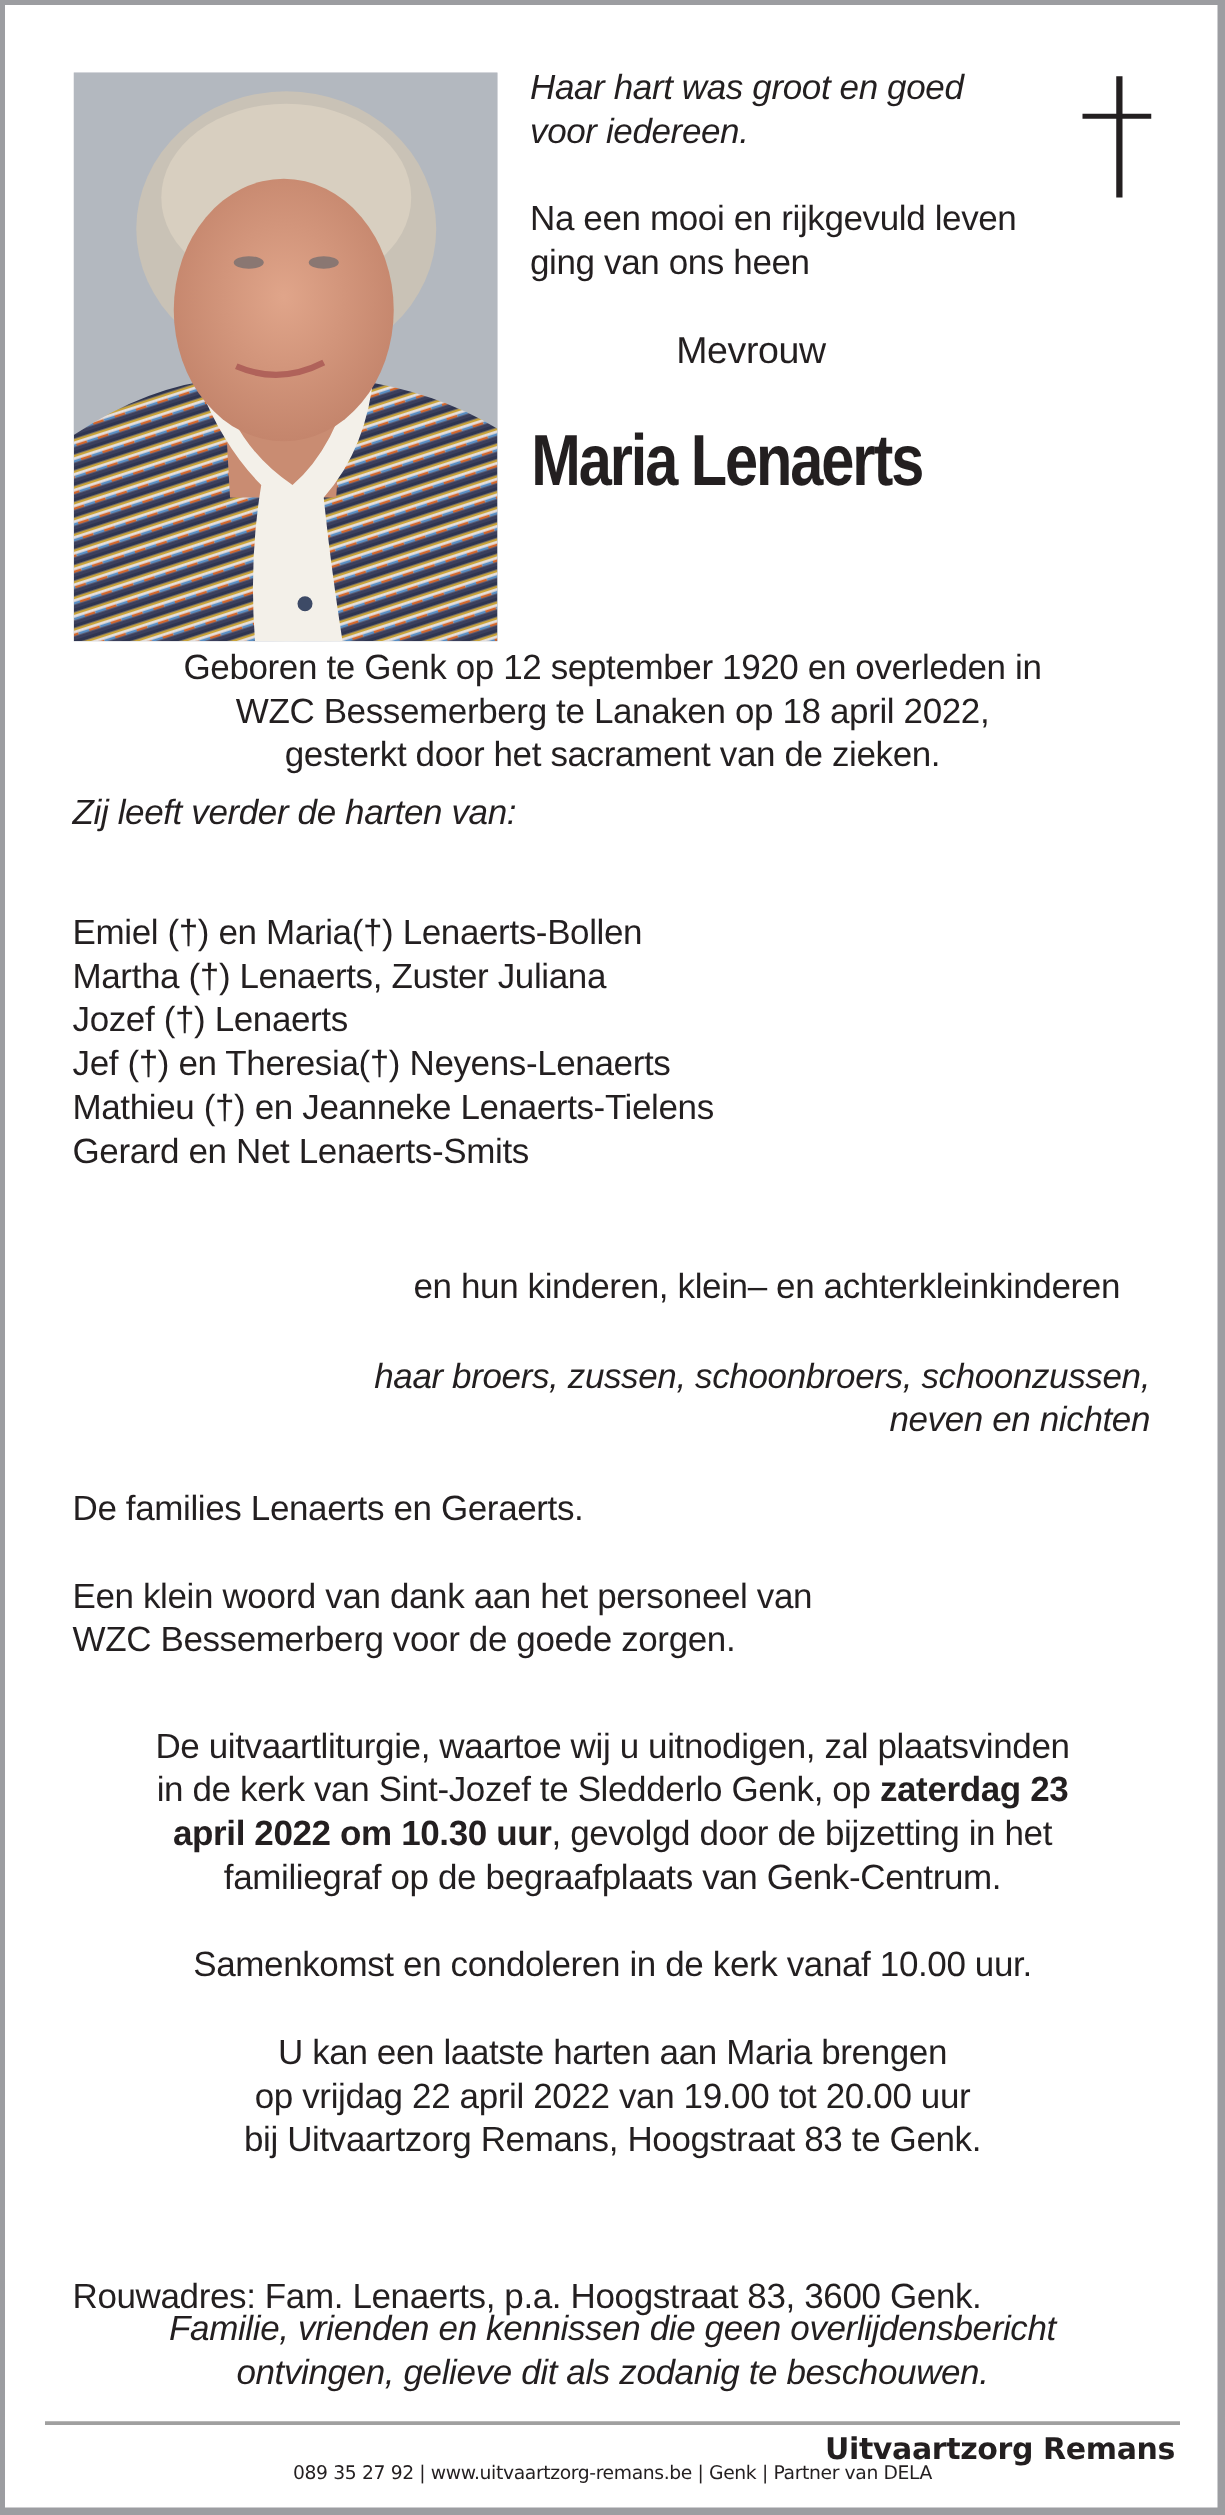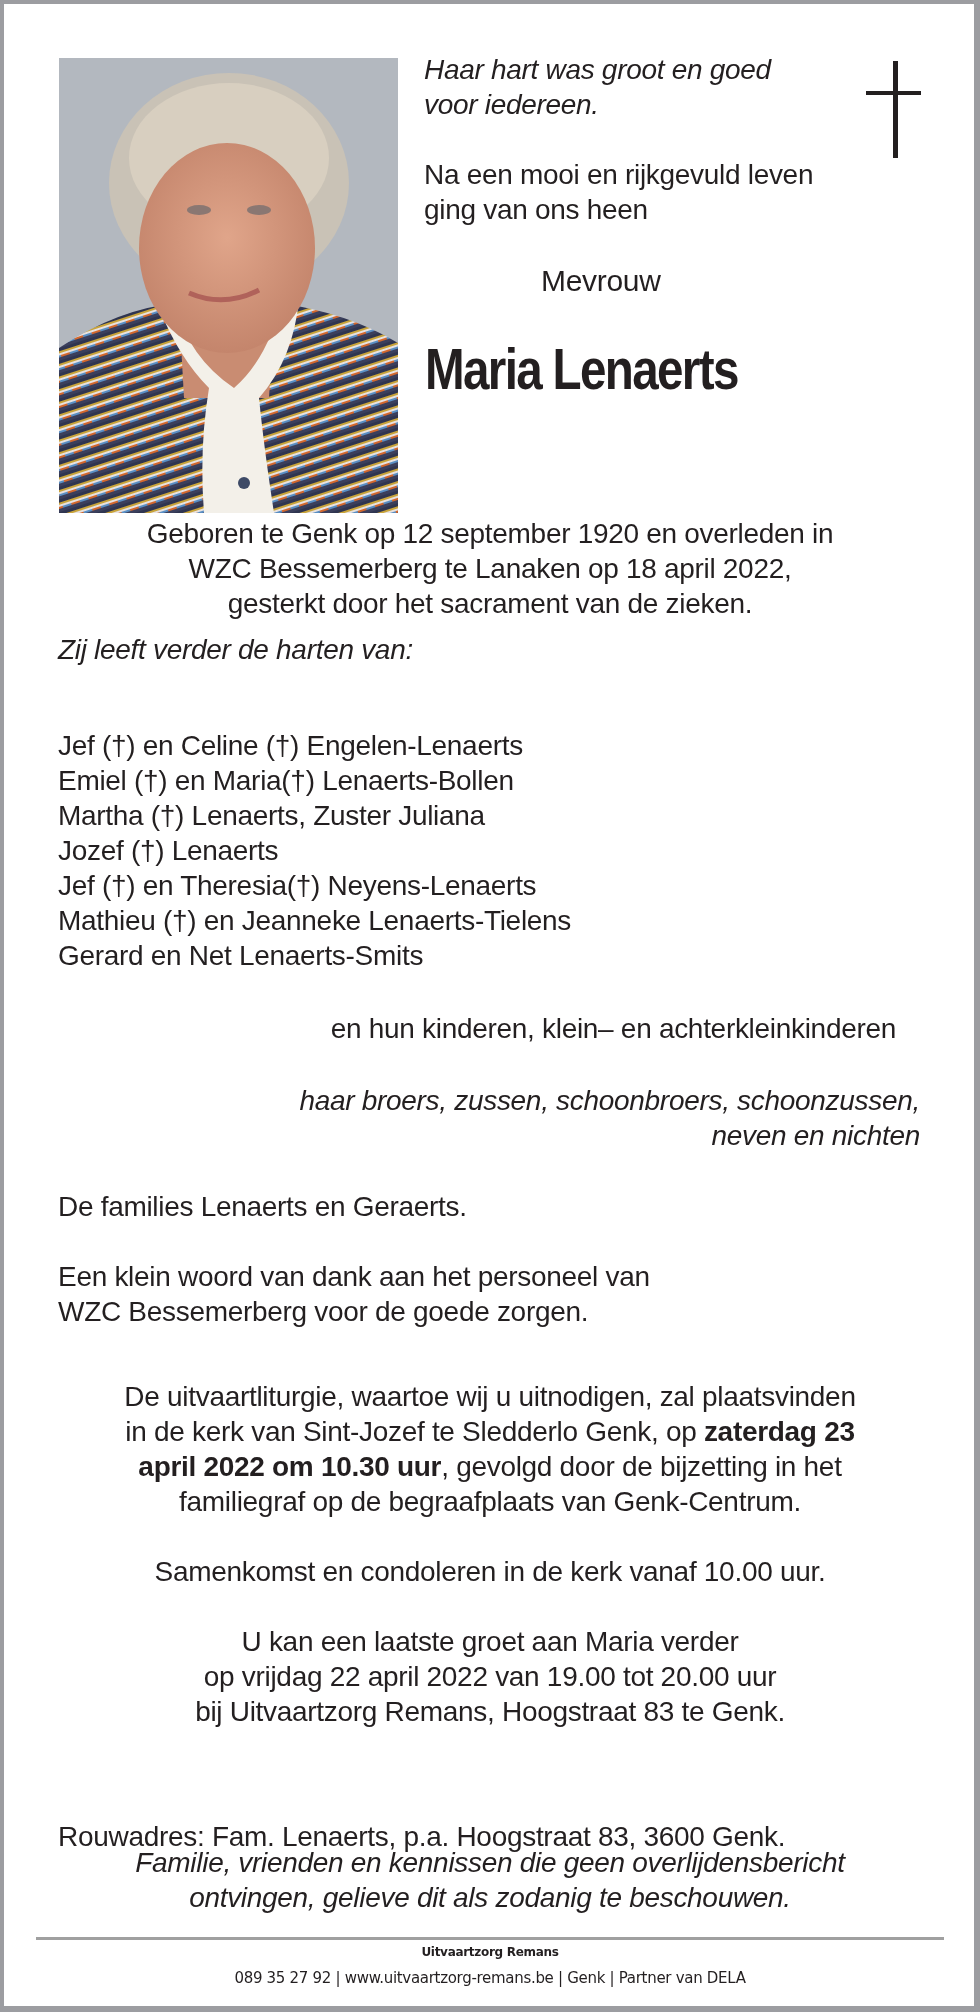--- a/index.html
+++ b/index.html
@@ -14,21 +14,21 @@
     .photo svg { display: block; }
     .t { font-size: 28px; line-height: 35px; letter-spacing: -0.3px; white-space: nowrap; }
     .it { font-style: italic; }
     .ctr { text-align: center; }
     .rt { text-align: right; }
     .name { font-family: "Liberation Sans", sans-serif; font-weight: bold; font-size: 58px;
             letter-spacing: -2px; transform: scaleX(0.82); transform-origin: left top; white-space: nowrap; }
     .cross-v { left: 893px; top: 61px; width: 5px; height: 97px; background: #231f20; }
     .cross-h { left: 866px; top: 91px; width: 55px; height: 4px; background: #231f20; }
     .divider { left: 36px; top: 1937px; width: 908px; height: 3px; background: #a0a0a0; }
-    .foot-title { font-family: "DejaVu Sans", sans-serif; font-weight: bold; font-size: 12px; letter-spacing: -0.3px; }
+    .foot-title { font-family: "DejaVu Sans", sans-serif; font-weight: bold; font-size: 24px; letter-spacing: -0.3px; text-align: right; }
     .foot-sub { font-family: "DejaVu Sans", sans-serif; font-size: 15px; letter-spacing: -0.3px; }
     b { font-weight: bold; }
   </style>
 </head>
 <body>
 
 <div class="frame"></div>
 
 <div class="abs photo" title="portrait of Maria Lenaerts">
   <svg width="339" height="455" viewBox="0 0 339 455" xmlns="http://www.w3.org/2000/svg">
@@ -79,21 +79,20 @@
 <div class="abs t" style="left:541px; top:263px; font-size:30px;">Mevrouw</div>
 <div class="abs name" style="left:425px; top:335px;">Maria Lenaerts</div>
 
 <div class="abs t ctr" style="left:40px; width:900px; top:516px;">Geboren te Genk op 12 september 1920 en overleden in</div>
 <div class="abs t ctr" style="left:40px; width:900px; top:551px;">WZC Bessemerberg te Lanaken op 18 april 2022,</div>
 <div class="abs t ctr" style="left:40px; width:900px; top:586px;">gesterkt door het sacrament van de zieken.</div>
 
 <div class="abs t it" style="left:58px; top:632px;text-align:right;">Zij leeft verder de harten van:</div>
 
 <div class="abs" style="left:58px; top:728px;">
-  <div class="t">Jef (†) en Celine (†) Engelen-Lenaerts</div>
   <div class="t">Emiel (†) en Maria(†)  Lenaerts-Bollen</div>
   <div class="t">Martha (†) Lenaerts, Zuster Juliana</div>
   <div class="t">Jozef (†) Lenaerts</div>
   <div class="t">Jef (†) en Theresia(†) Neyens-Lenaerts</div>
   <div class="t">Mathieu (†)  en Jeanneke Lenaerts-Tielens</div>
   <div class="t">Gerard en Net Lenaerts-Smits</div>
 </div>
 <div class="abs t rt" style="left:40px; width:856px; top:1011px;">en hun kinderen, klein– en achterkleinkinderen</div>
 
 <div class="abs t it rt" style="left:40px; width:880px; top:1083px;">haar broers, zussen, schoonbroers, schoonzussen,</div>
@@ -104,21 +103,21 @@
 <div class="abs t" style="left:58px; top:1259px;">Een klein woord van dank aan het personeel van</div>
 <div class="abs t" style="left:58px; top:1294px;">WZC Bessemerberg voor de goede zorgen.</div>
 
 <div class="abs t ctr" style="left:40px; width:900px; top:1379px;">De uitvaartliturgie, waartoe wij u uitnodigen, zal plaatsvinden</div>
 <div class="abs t ctr" style="left:40px; width:900px; top:1414px;"><span>in de kerk van Sint-Jozef te Sledderlo Genk, op </span><b>zaterdag 23</b></div>
 <div class="abs t ctr" style="left:40px; width:900px; top:1449px;"><b>april 2022 om 10.30 uur</b><span>, gevolgd door de bijzetting in het</span></div>
 <div class="abs t ctr" style="left:40px; width:900px; top:1484px;">familiegraf op de begraafplaats van Genk-Centrum.</div>
 
 <div class="abs t ctr" style="left:40px; width:900px; top:1554px;">Samenkomst en condoleren in de kerk vanaf 10.00 uur.</div>
 
-<div class="abs t ctr" style="left:40px; width:900px; top:1624px;">U kan een laatste groet aan Maria verder</div>
+<div class="abs t ctr" style="left:40px; width:900px; top:1624px;">U kan een laatste harten aan Maria brengen</div>
 <div class="abs t ctr" style="left:40px; width:900px; top:1659px;">op vrijdag 22 april 2022 van 19.00 tot 20.00 uur</div>
 <div class="abs t ctr" style="left:40px; width:900px; top:1694px;">bij Uitvaartzorg Remans, Hoogstraat 83 te Genk.</div>
 
 <div class="abs t" style="left:58px; top:1775px;margin-top:44px;">Rouwadres: Fam. Lenaerts, p.a. Hoogstraat 83, 3600 Genk.</div>
 
 <div class="abs t it ctr" style="left:40px; width:900px; top:1845px;">Familie, vrienden en kennissen die geen overlijdensbericht</div>
 <div class="abs t it ctr" style="left:40px; width:900px; top:1880px;">ontvingen, gelieve dit als zodanig te beschouwen.</div>
 
 <div class="abs divider"></div>
 <div class="abs foot-title ctr" style="left:40px; width:900px; top:1945px;">Uitvaartzorg Remans</div>

